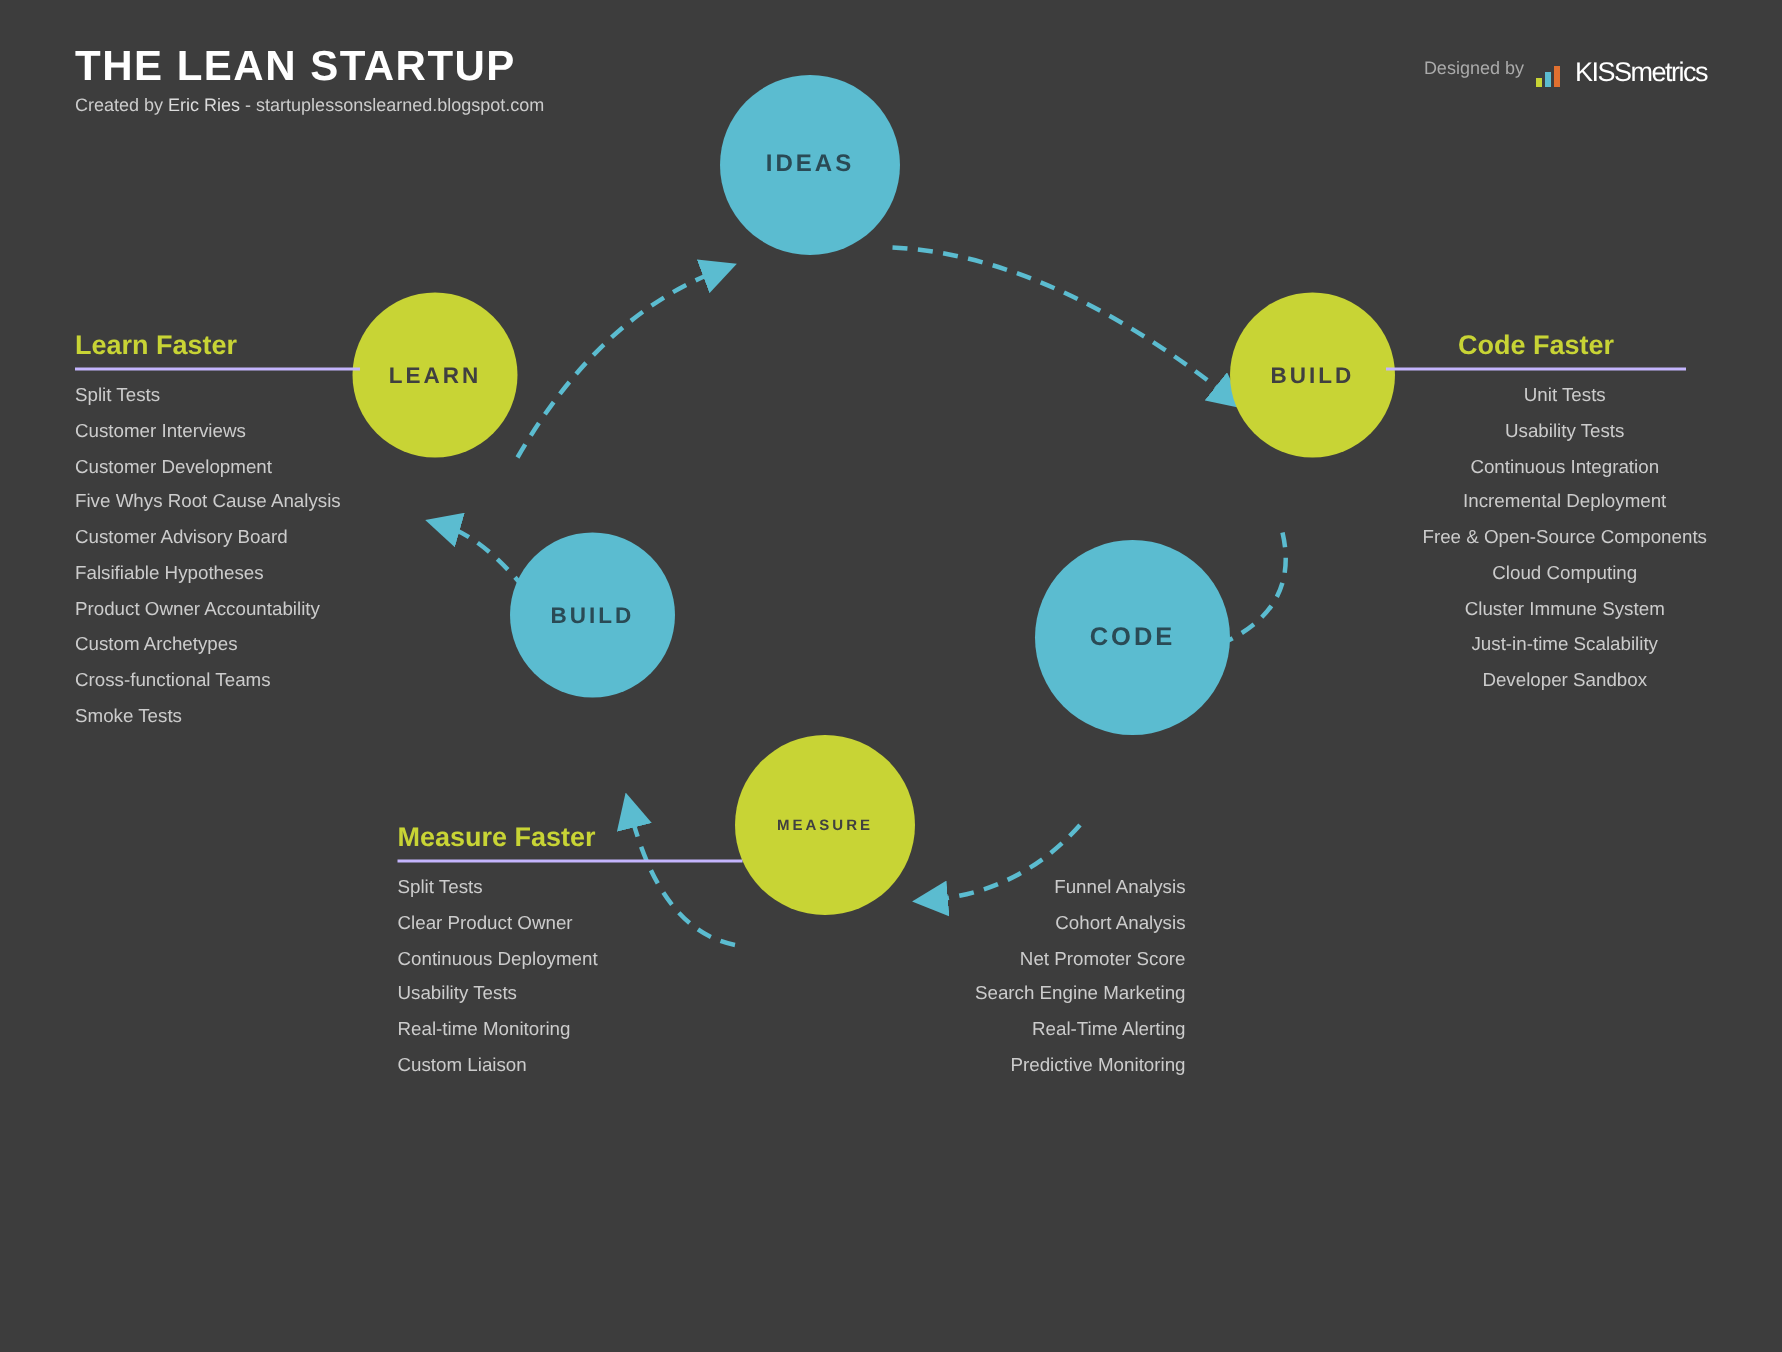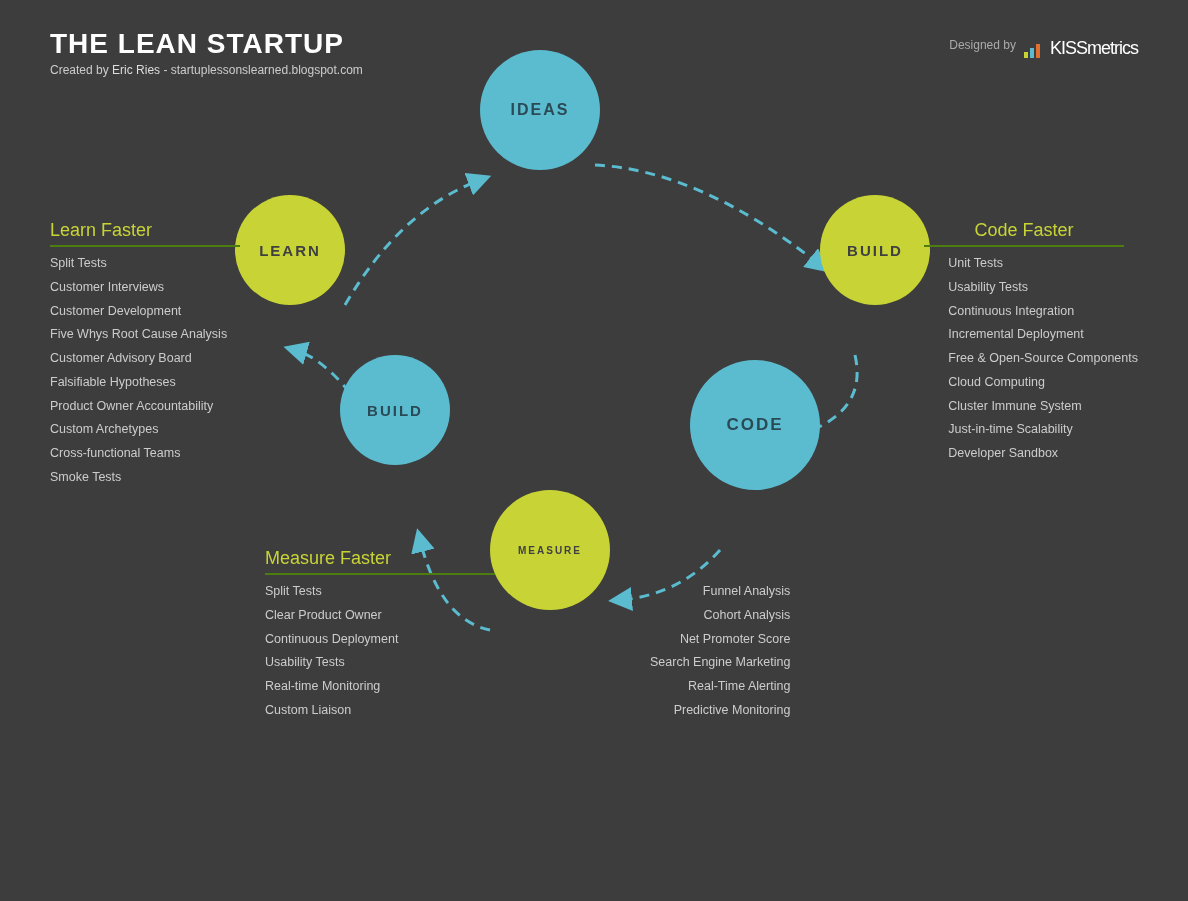--- a/index.html
+++ b/index.html
@@ -125,23 +125,23 @@
       height: 110px;
       top: 195px;
       left: 235px;
       font-size: 15px;
     }
 
     
     .section-title {
       position: absolute;
       font-size: 18px;
-      font-weight: normal;
+      font-weight: bold;
       color: #c8d435;
-      border-bottom: 2px solid #4d7c0f;
+      border-bottom: 2px solid #c4b5fd;
       padding-bottom: 4px;
     }
     .section-list {
       position: absolute;
       list-style: none;
     }
     .section-list li {
       font-size: 12.5px;
       color: #cccccc;
       line-height: 1.9;
@@ -161,21 +161,21 @@
     
     .code-title {
       top: 220px;
       right: 64px;
       width: 200px;
       text-align: center;
     }
     .code-list {
       top: 252px;
       right: 50px;
-      text-align: left;
+      text-align: center;
     }
 
     
     .measure-title {
       top: 548px;
       left: 265px;
       width: 230px;
     }
     .measure-list-left {
       top: 580px;

